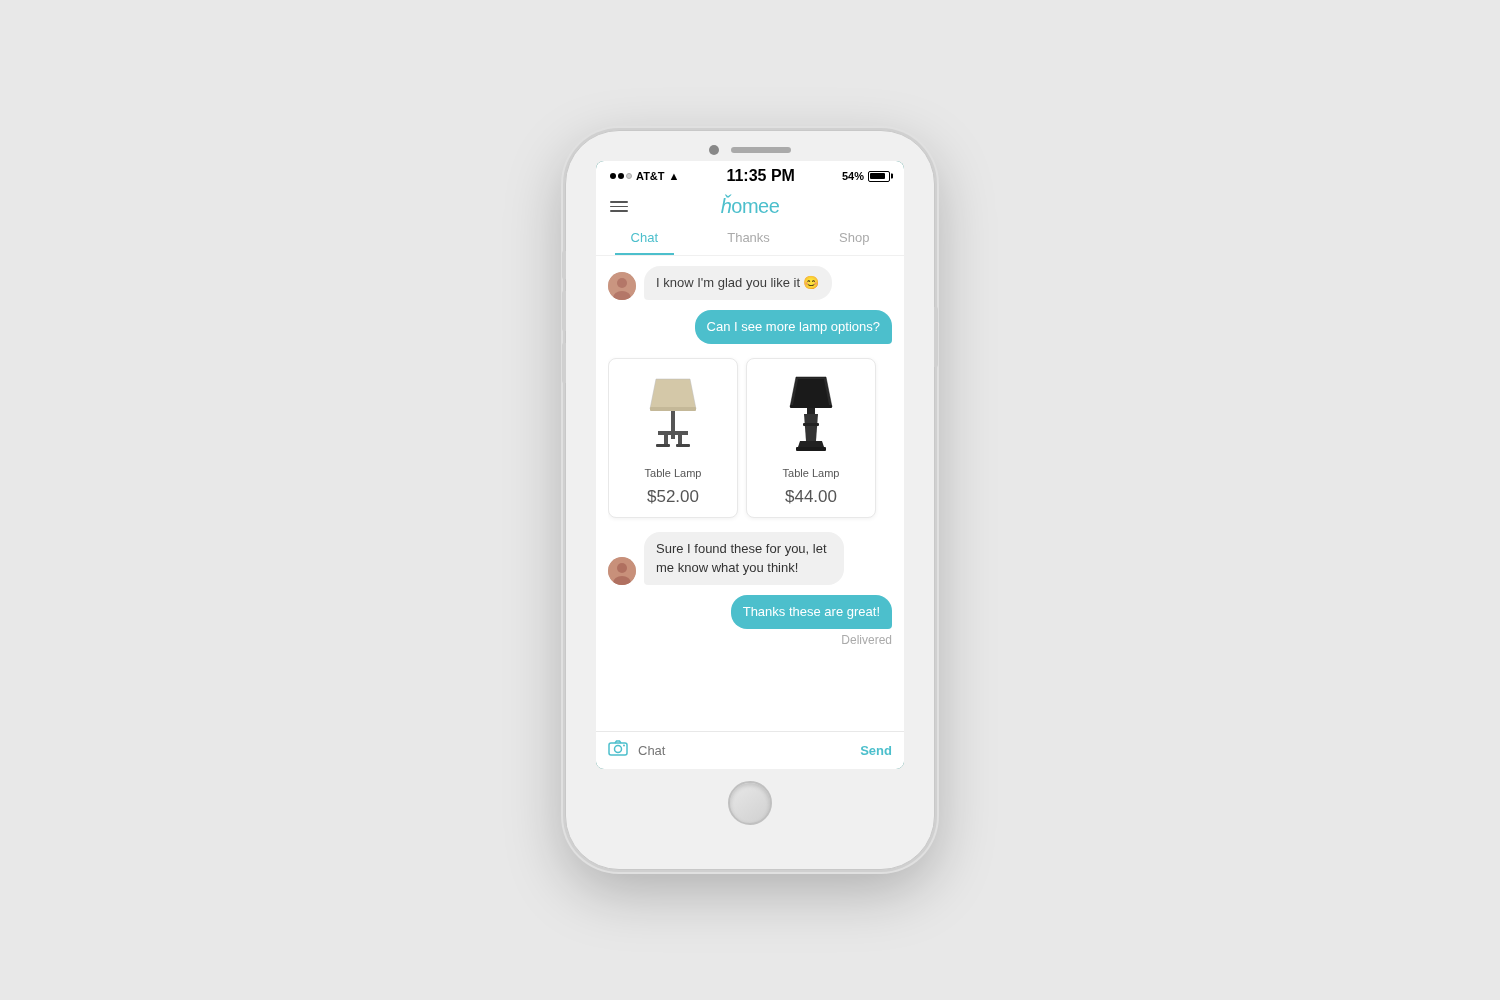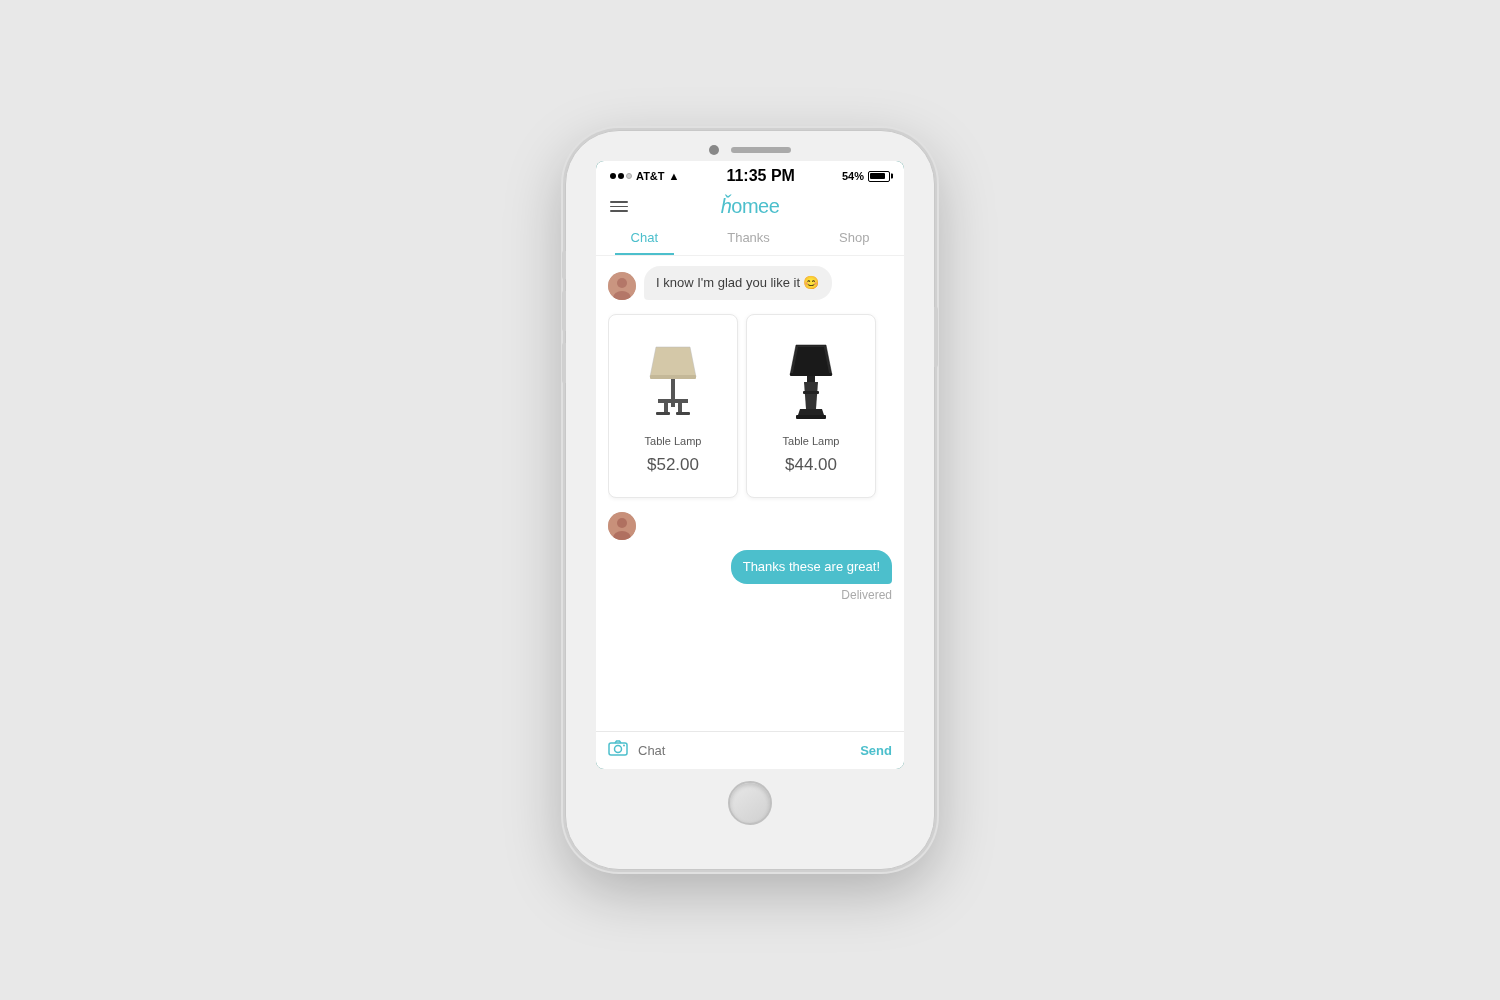--- a/index.html
+++ b/index.html
@@ -225,21 +225,21 @@
       display: flex;
       gap: 8px;
       overflow-x: auto;
       padding: 4px 0;
     }
     .product-card {
       min-width: 130px;
       background: #fff;
       border: 1px solid #e8e8e8;
       border-radius: 8px;
-      padding: 22px;
+      padding: 10px;
       display: flex;
       flex-direction: column;
       align-items: center;
       gap: 8px;
       box-shadow: 0 1px 4px rgba(0,0,0,0.06);
     }
     .lamp-visual {
       width: 80px;
       height: 90px;
       display: flex;
@@ -421,20 +421,25 @@
             <circle cx="14" cy="14" r="14" fill="#c8907a"></circle>
             <circle cx="14" cy="11" r="5" fill="#b07060"></circle>
             <ellipse cx="14" cy="26" rx="9" ry="7" fill="#b07060"></ellipse>
           </svg>
         </div>
         <div class="bubble incoming-bubble">
           <span>I know I'm glad you like it 😊</span>
         </div>
       </div>
 
+      <div class="msg-row outgoing">
+        <div class="bubble outgoing-bubble">
+          <span>Can I see more lamp options?</span>
+        </div>
+      </div>
 
       <div class="products-row">
 
         <div class="product-card">
           <div class="lamp-visual">
             <svg width="70" height="90" viewBox="0 0 70 90">
 
               <polygon points="18,10 52,10 58,40 12,40" fill="#d4c8a8" stroke="#bbb" stroke-width="0.5"></polygon>
 
               <rect x="12" y="38" width="46" height="4" rx="1" fill="#c4b898"></rect>
@@ -478,20 +483,23 @@
         </div>
       </div>
 
       <div class="msg-row incoming">
         <div class="avatar">
           <svg width="28" height="28" viewBox="0 0 28 28">
             <circle cx="14" cy="14" r="14" fill="#c8907a"></circle>
             <circle cx="14" cy="11" r="5" fill="#b07060"></circle>
             <ellipse cx="14" cy="26" rx="9" ry="7" fill="#b07060"></ellipse>
           </svg>
+        </div>
+        <div class="bubble incoming-bubble">
+          <span>Sure I found these for you, let me know what you think!</span>
         </div>
       </div>
 
       <div class="msg-row outgoing">
         <div class="bubble outgoing-bubble">
           <span>Thanks these are great!</span>
         </div>
       </div>
 
       <div class="delivered-text">Delivered</div>

